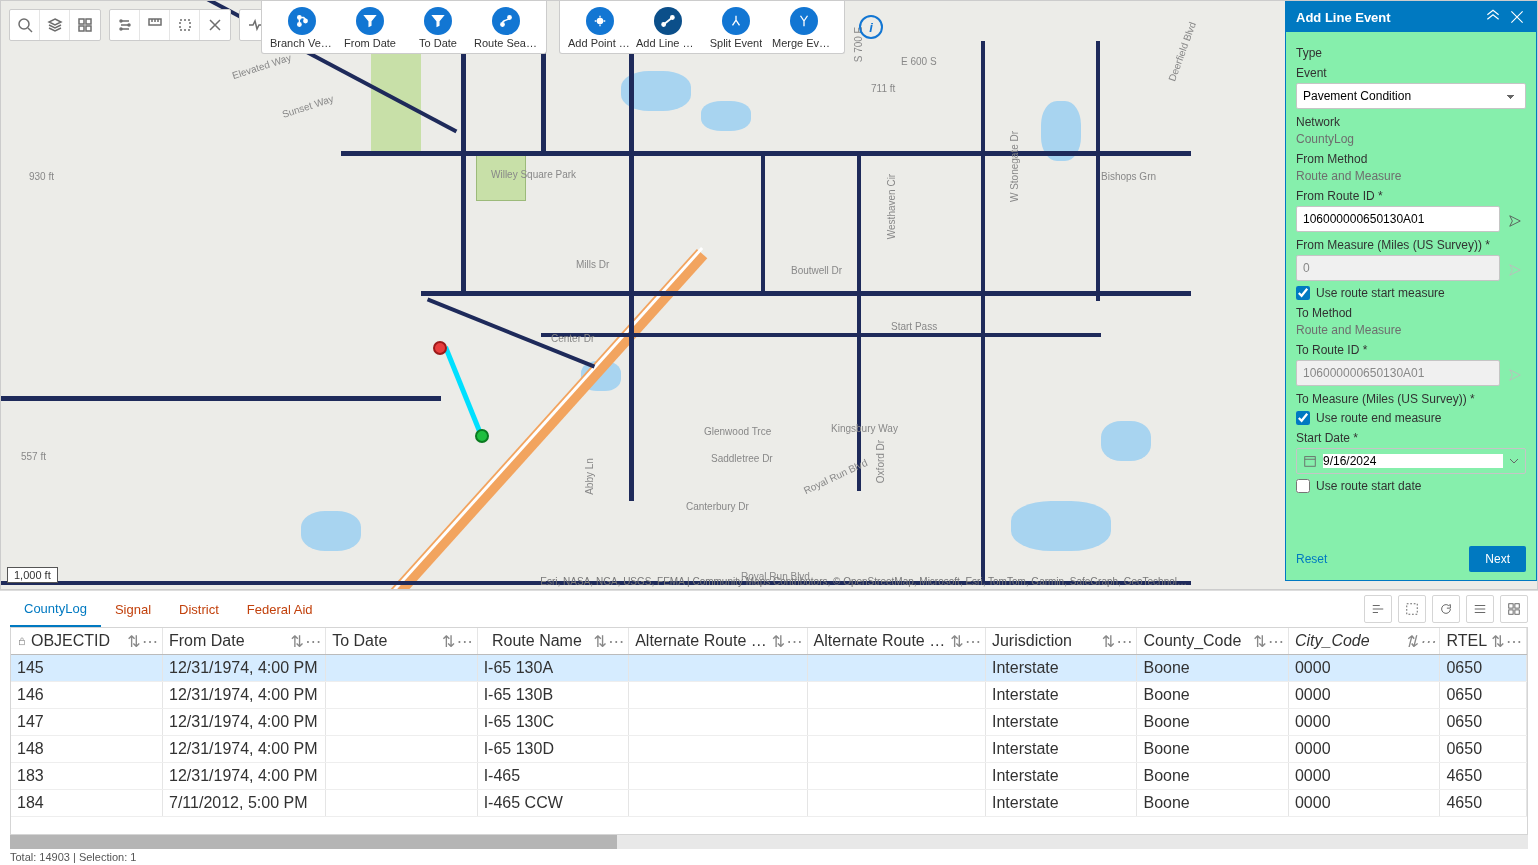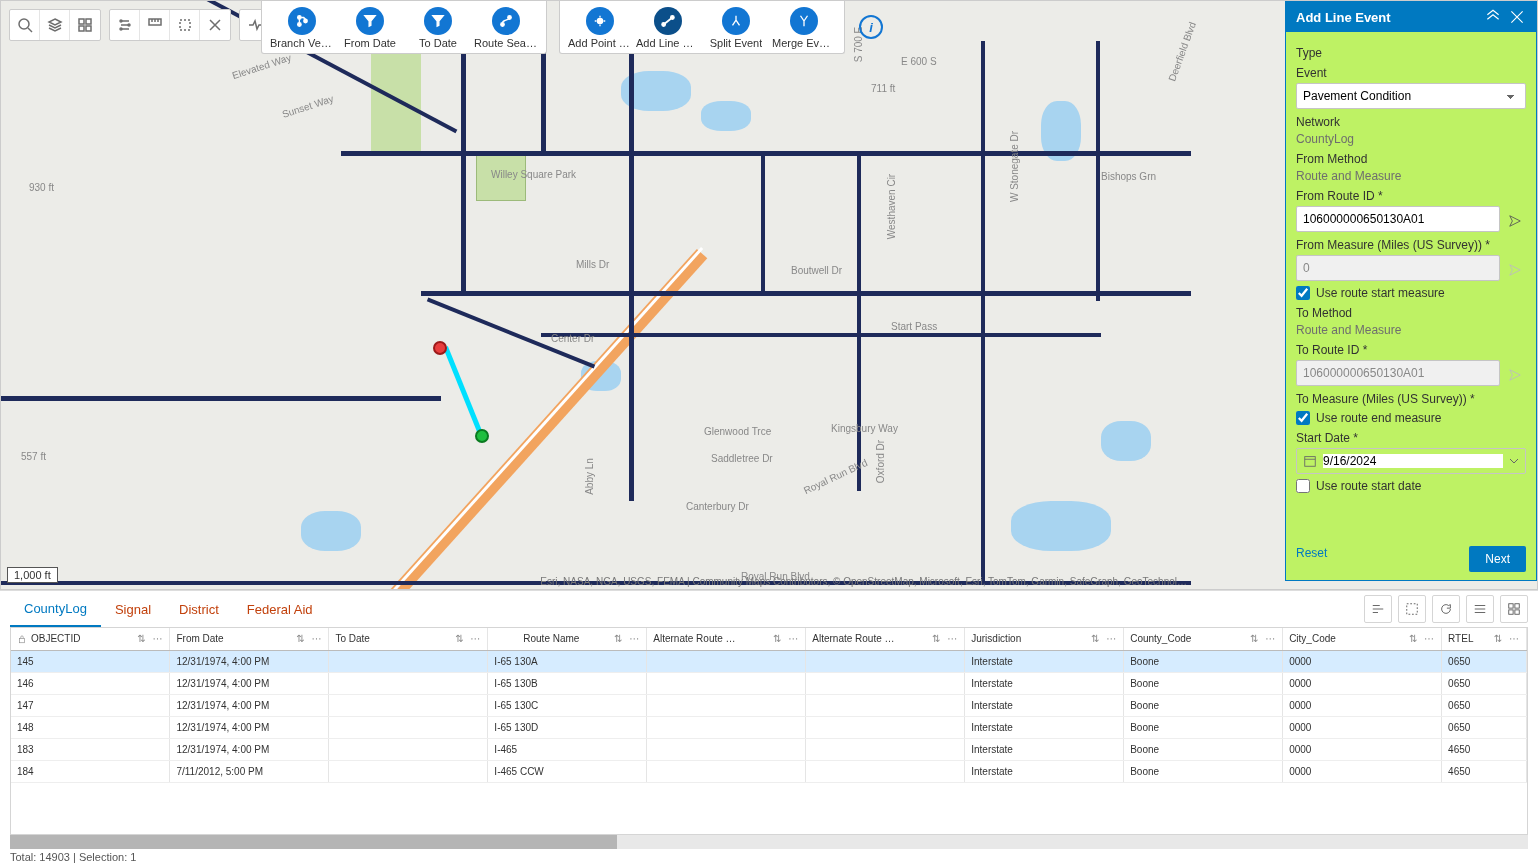--- a/index.html
+++ b/index.html
@@ -24,49 +24,49 @@
 .map-road{position:absolute;background:#1e2a5a;transform-origin:center}
 .water{position:absolute;background:#a8d4f0;border-radius:40%}
 .park{position:absolute;background:#c8e0a8}
 .map-label{position:absolute;font-size:10px;color:#888}
 .start-marker{position:absolute;width:14px;height:14px;border-radius:50%;background:#1fbf3f;border:2px solid #0a7a20}
 .end-marker{position:absolute;width:14px;height:14px;border-radius:50%;background:#e83d3d;border:2px solid #9c1a1a}
 .hl-line{position:absolute;width:5px;height:100px;background:#00e0ff;transform:rotate(-22deg);transform-origin:top}
 .scale-bar{position:absolute;bottom:6px;left:6px;background:#fff;border:1px solid #555;padding:1px 6px;font-size:11px}
 .attribution{position:absolute;bottom:2px;right:350px;font-size:10px;color:#777;white-space:nowrap}
 
-.side-panel{position:absolute;top:0;right:0;width:252px;height:580px;background:#bef264;border:1px solid #0079c1;z-index:10;display:flex;flex-direction:column;font-size:12px}
+.side-panel{position:absolute;top:0;right:0;width:252px;height:580px;background:#86efac;border:1px solid #0079c1;z-index:10;display:flex;flex-direction:column;font-size:12px}
 .sp-header{background:#0079c1;color:#fff;height:30px;display:flex;align-items:center;padding:0 10px;font-weight:600;font-size:13px}
 .sp-header .spacer{flex:1}
 .sp-hicon{width:18px;height:18px;margin-left:6px;cursor:pointer;display:flex;align-items:center;justify-content:center}
 .sp-body{flex:1;overflow-y:auto;padding:8px 10px}
 .sp-label{color:#323232;margin-top:6px;margin-bottom:3px}
 .sp-static{color:#6e6e6e;margin-bottom:4px}
 .sp-select,.sp-input{width:100%;height:26px;border:1px solid #c5c5c5;border-radius:2px;padding:0 6px;background:#fff;font-size:12px}
 .sp-select{appearance:none;background-image:linear-gradient(45deg,transparent 50%,#666 50%),linear-gradient(135deg,#666 50%,transparent 50%);background-position:calc(100% - 14px) 11px,calc(100% - 10px) 11px;background-size:4px 4px,4px 4px;background-repeat:no-repeat}
 .sp-input[disabled]{background:#f0f0f0;color:#888}
 .sp-row-inp{display:flex;align-items:flex-end;gap:4px}
 .sp-row-inp .sp-input{flex:1}
 .pick-btn{width:22px;height:22px;display:flex;align-items:center;justify-content:center;cursor:pointer}
 .sp-check{display:flex;align-items:center;gap:6px;margin-top:5px}
 .sp-check input{width:14px;height:14px;accent-color:#0079c1}
 .date-inp{display:flex;align-items:center;border:1px solid #c5c5c5;border-radius:2px;height:26px;padding:0 6px;gap:6px}
 .date-inp input{border:none;outline:none;flex:1;font-size:12px}
-.sp-footer{display:flex;justify-content:space-between;align-items:flex-start;padding:8px 10px}
+.sp-footer{display:flex;justify-content:space-between;align-items:center;padding:8px 10px}
 .link-btn{color:#0079c1;cursor:pointer;background:none;border:none;font-size:12px}
 .primary-btn{background:#0079c1;color:#fff;border:none;padding:6px 16px;border-radius:2px;cursor:pointer;font-size:12px}
 
 .bottom-panel{flex:1;display:flex;flex-direction:column;background:#fff;border-top:1px solid #ddd}
 .tabs-row{display:flex;align-items:center;height:36px;padding:0 10px}
 .tab{padding:0 14px;height:100%;display:flex;align-items:center;color:#c2410c;cursor:pointer;font-size:13px}
 .tab.active{color:#0079c1;border-bottom:2px solid #0079c1}
 .tabs-spacer{flex:1}
 .tab-tool{width:28px;height:28px;border:1px solid #d5d5d5;border-radius:2px;margin-left:6px;display:flex;align-items:center;justify-content:center;cursor:pointer}
 .table-wrap{flex:1;overflow:auto;border:1px solid #d5d5d5;margin:0 10px}
-table{border-collapse:collapse;width:100%;font-size:10px}
+table{border-collapse:collapse;width:100%;font-size:16px}
 th,td{border-right:1px solid #e5e5e5;border-bottom:1px solid #eee;padding:4px 6px;text-align:left;white-space:nowrap;height:22px}
 th{background:#fff;position:sticky;top:0;border-bottom:1px solid #bbb;color:#323232;font-weight:400}
 .th-inner{display:flex;align-items:center;gap:4px}
 .sort-ic,.menu-ic{width:12px;height:12px;display:inline-flex;align-items:center;justify-content:center;color:#888;cursor:pointer}
 tr.selected td{background:#d6ecff}
 .hscroll{height:14px;background:#e8e8e8;margin:0 10px;position:relative}
 .hscroll-thumb{position:absolute;height:100%;background:#b5b5b5;left:0;width:40%}
 .status-bar{font-size:11px;color:#555;padding:2px 10px}
 </style>
 </head>
@@ -103,21 +103,21 @@
    <div class="map-road" style="left:980px;top:40px;width:4px;height:540px"></div>
    <div class="map-road" style="left:1095px;top:40px;width:4px;height:260px"></div>
    <div class="map-road" style="left:420px;top:330px;width:180px;height:4px;transform:rotate(22deg)"></div>
    <div class="map-road" style="left:60px;top:30px;width:420px;height:4px;transform:rotate(28deg)"></div>
 
    <div class="hl-line" style="left:442px;top:346px"></div>
    <div class="end-marker" style="left:432px;top:340px"></div>
    <div class="start-marker" style="left:474px;top:428px"></div>
 
    <div id="map-labels">
-          <span class="map-label" style="left: 28px; top: 170px; margin-top: 11px;">930 ft</span>
+          <span class="map-label" style="left: 28px; top: 170px;">930 ft</span>
           <span class="map-label" style="left: 230px; top: 60px; transform: rotate(-18deg);">Elevated Way</span>
           <span class="map-label" style="left: 280px; top: 100px; transform: rotate(-18deg);">Sunset Way</span>
           <span class="map-label" style="left: 388px; top: 42px;">Anson Park</span>
           <span class="map-label" style="left: 490px; top: 168px;">Willey Square Park</span>
           <span class="map-label" style="left: 840px; top: 38px; transform: rotate(-90deg);">S 700 E</span>
           <span class="map-label" style="left: 900px; top: 55px;">E 600 S</span>
           <span class="map-label" style="left: 870px; top: 82px;">711 ft</span>
           <span class="map-label" style="left: 575px; top: 258px;">Mills Dr</span>
           <span class="map-label" style="left: 790px; top: 264px;">Boutwell Dr</span>
           <span class="map-label" style="left: 550px; top: 332px;">Center Dr</span>
@@ -463,21 +463,21 @@
                   <span class="menu-ic">⋯</span>
                 </div>
               </th>
               <th style="width: 150px;">
                 <div class="th-inner">
                   <span style="flex:1">County_Code</span>
                   <span class="sort-ic">⇅</span>
                   <span class="menu-ic">⋯</span>
                 </div>
               </th>
-              <th style="width: 150px;">
+              <th style="width: 150px; font-style: italic;">
                 <div class="th-inner">
                   <span style="flex:1">City_Code</span>
                   <span class="sort-ic">⇅</span>
                   <span class="menu-ic">⋯</span>
                 </div>
               </th>
               <th style="width: 80px;">
                 <div class="th-inner">
                   <span style="flex:1">RTEL</span>
                   <span class="sort-ic">⇅</span>

